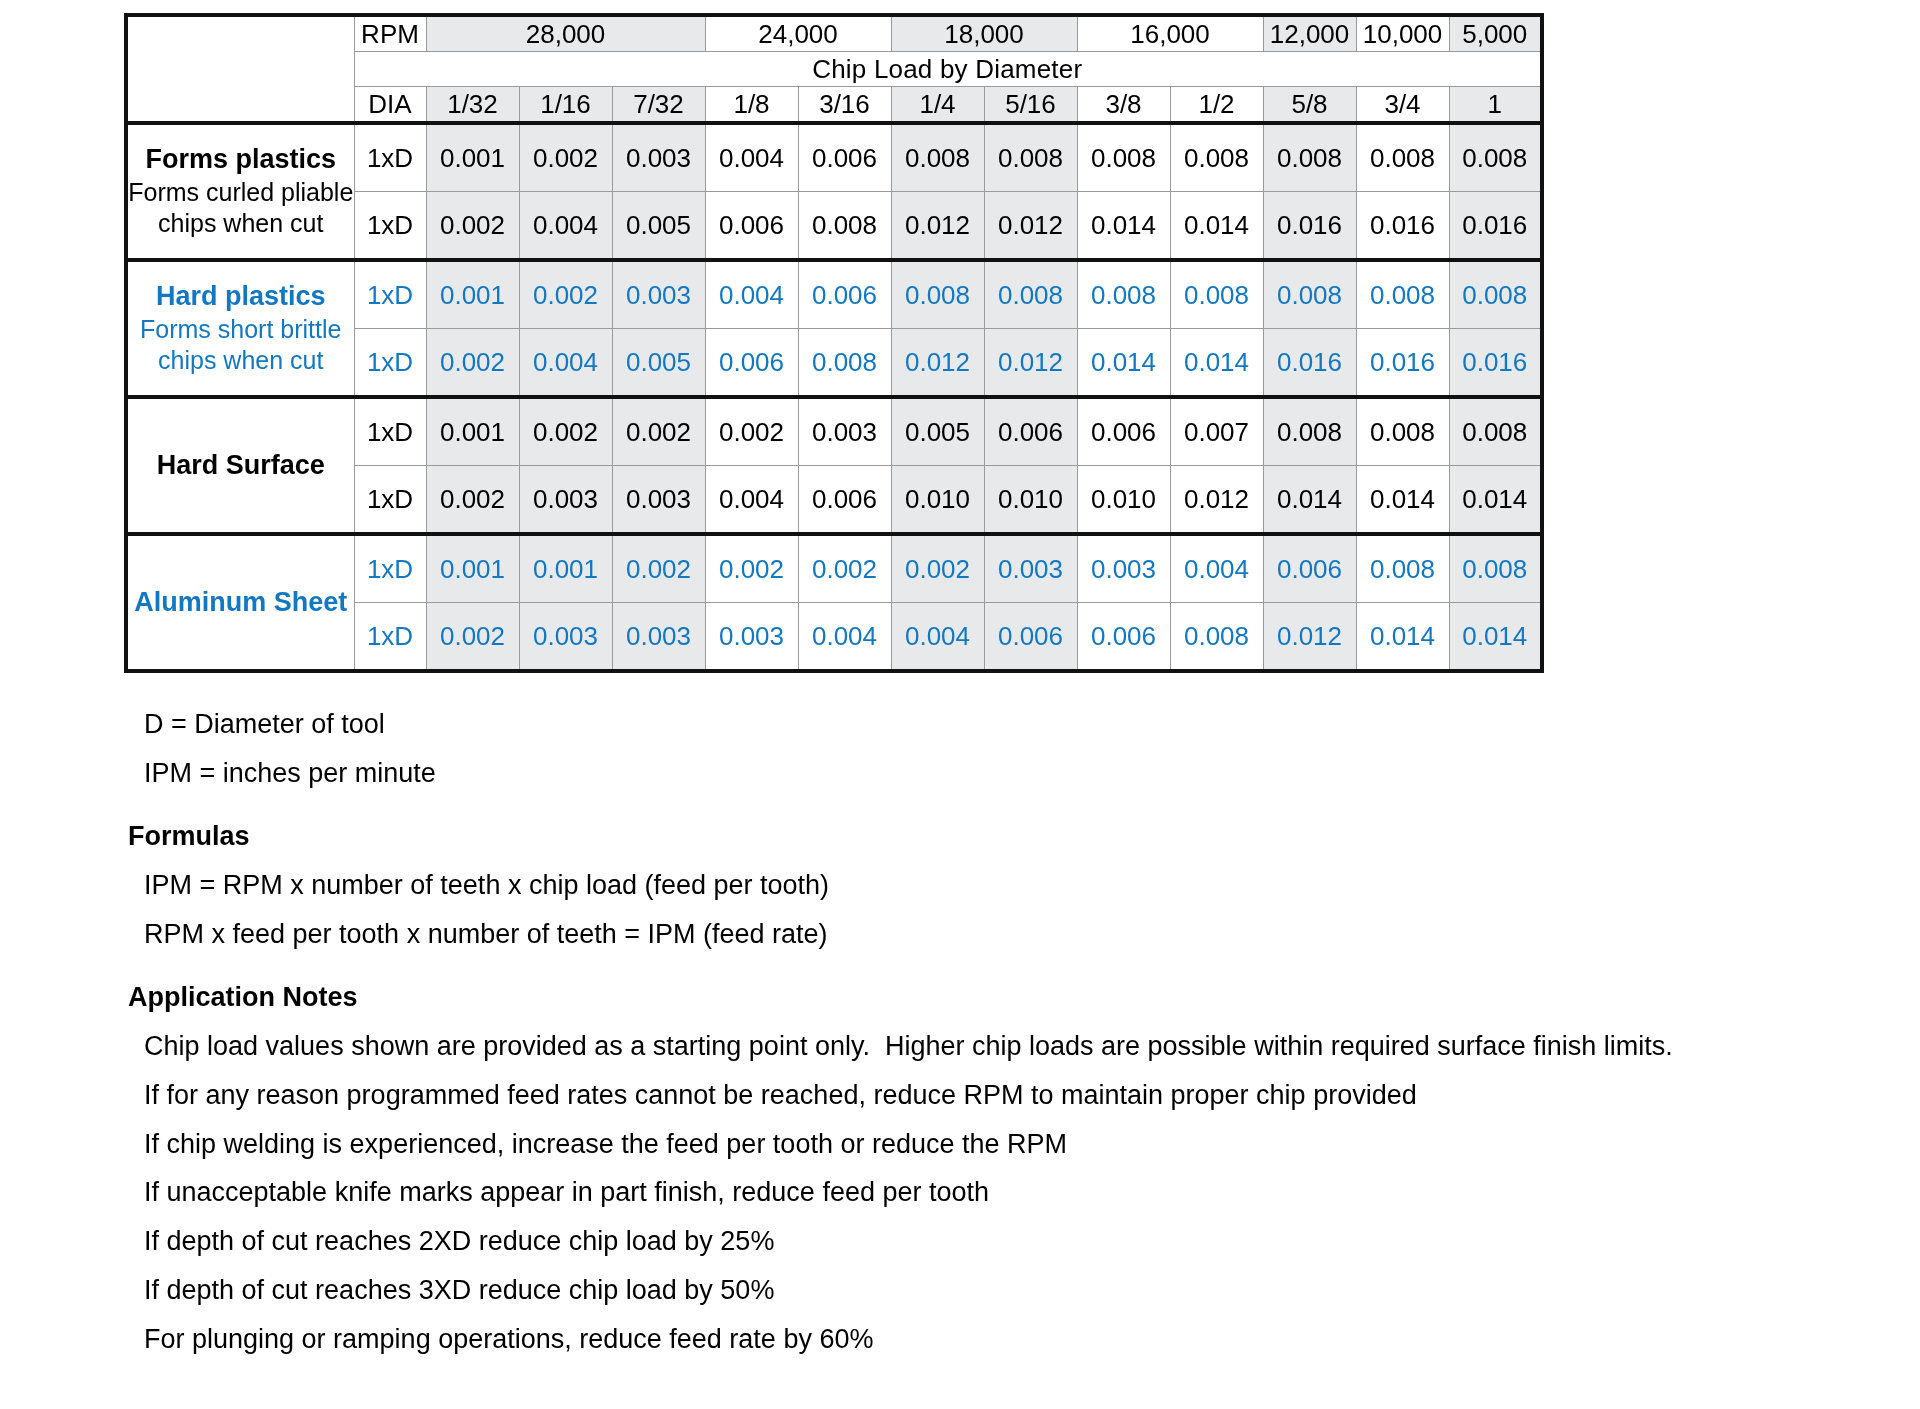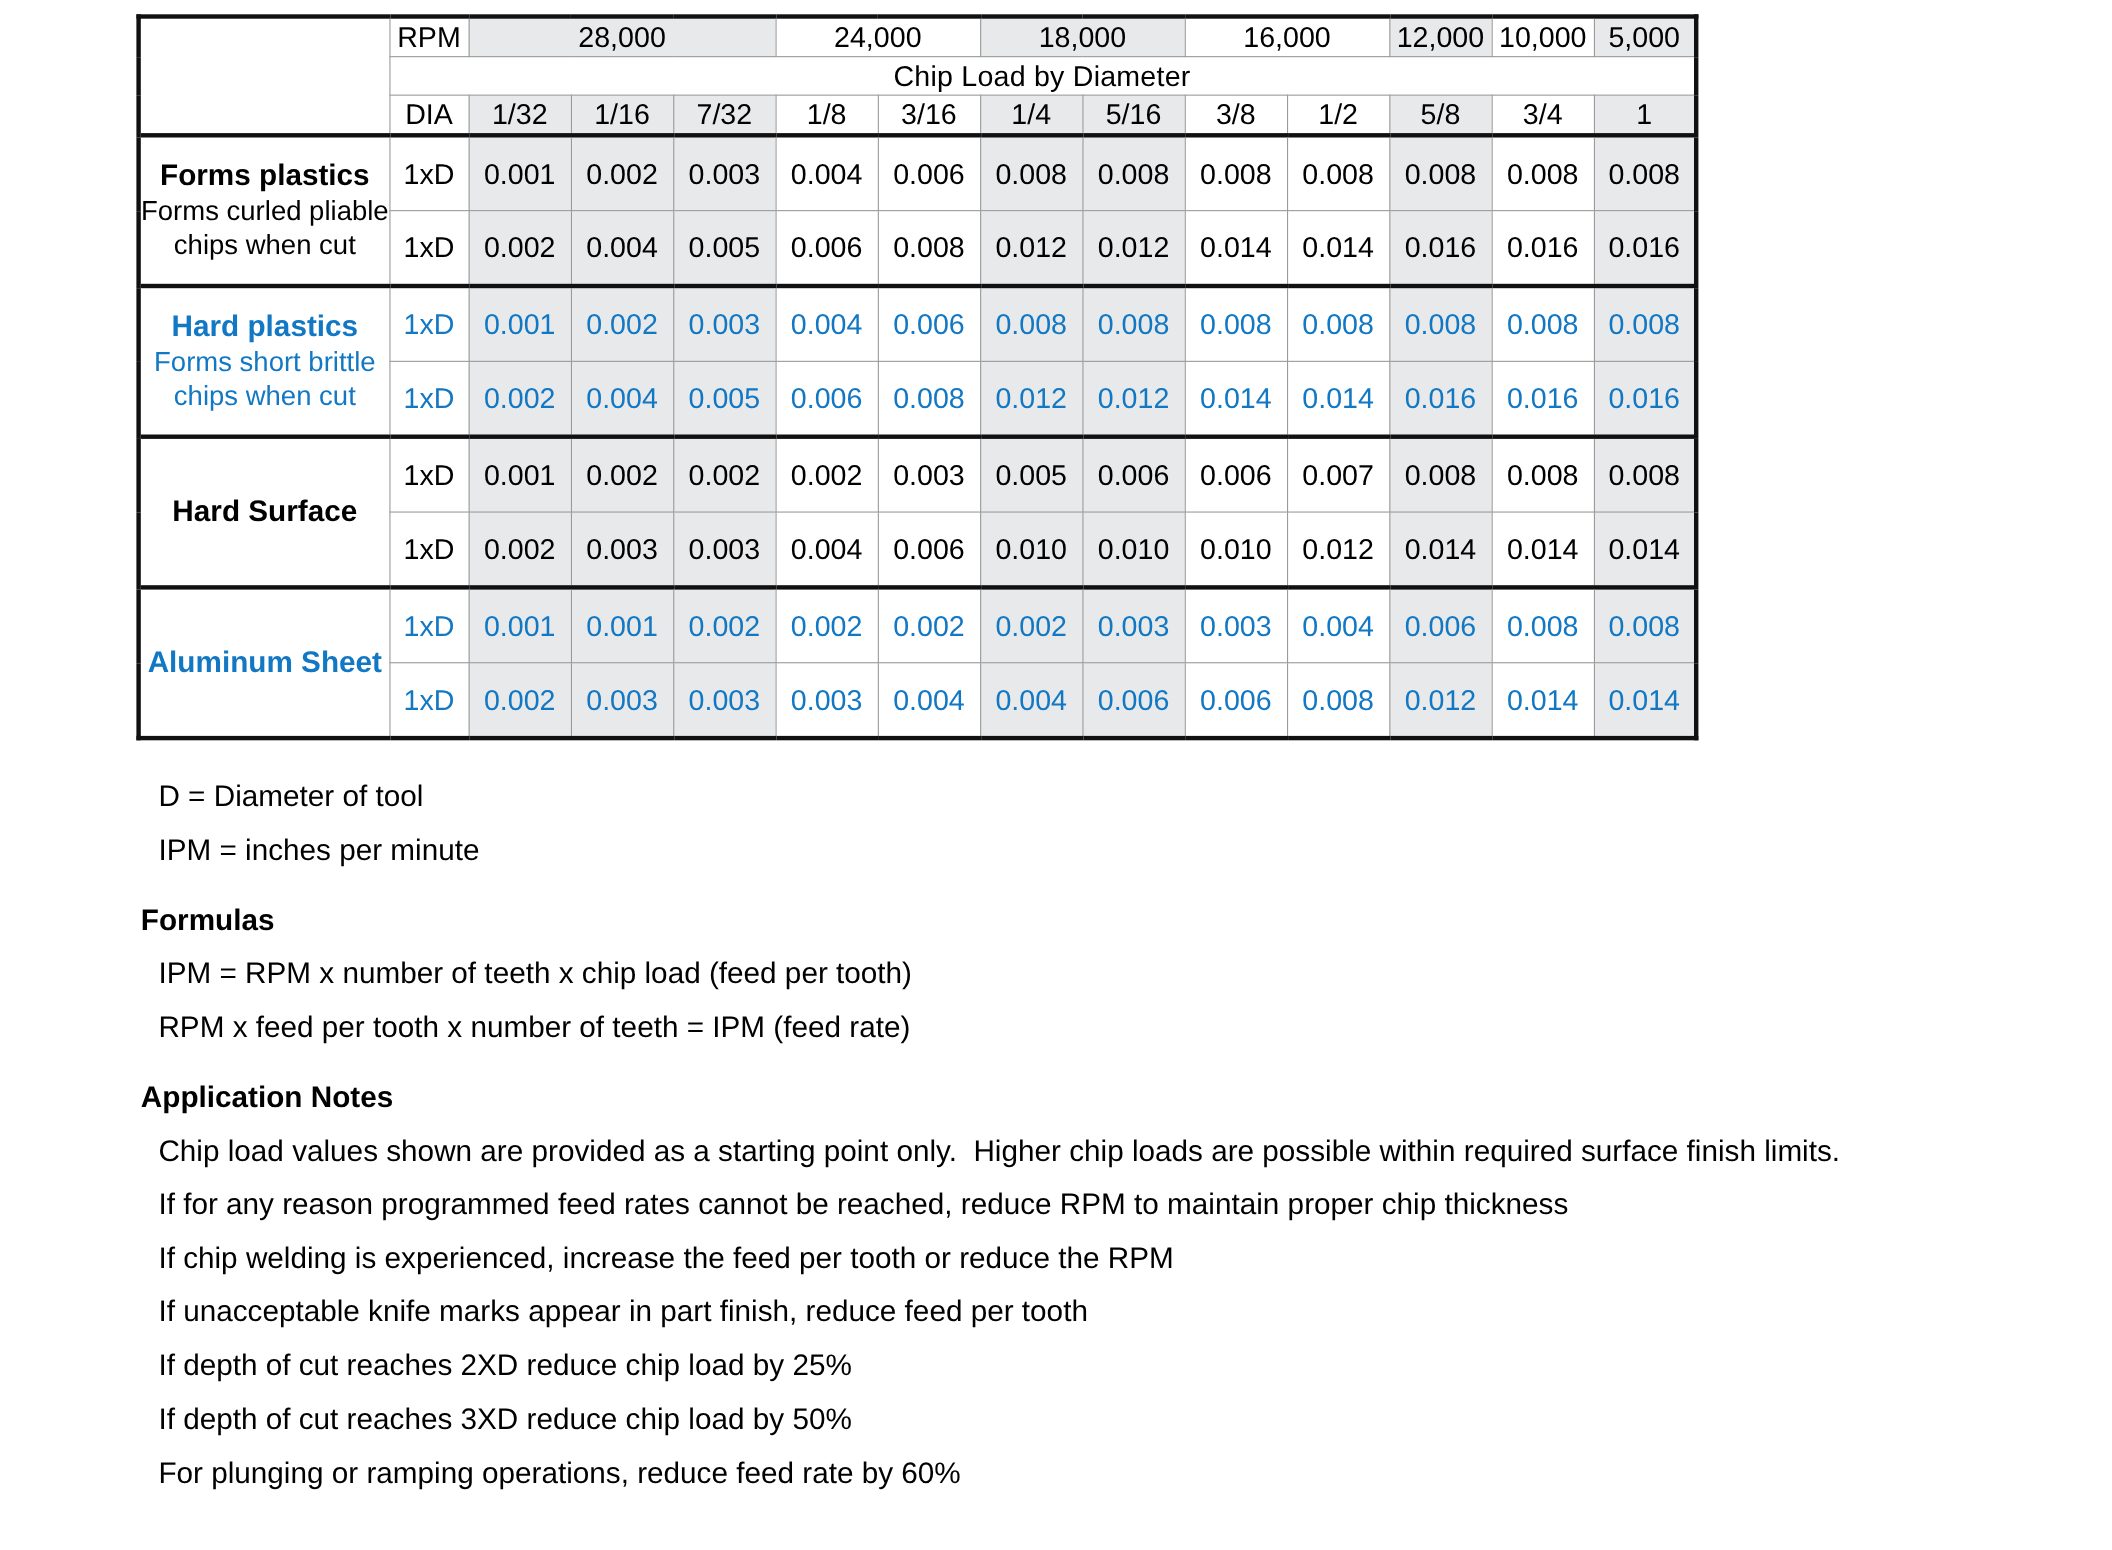--- a/index.html
+++ b/index.html
@@ -359,21 +359,21 @@
 
     <div class="blk">
       <div class="heading">Formulas</div>
       <div class="line">IPM = RPM x number of teeth x chip load (feed per tooth)</div>
       <div class="line">RPM x feed per tooth x number of teeth = IPM (feed rate)</div>
     </div>
 
     <div class="blk">
       <div class="heading">Application Notes</div>
       <div class="line">Chip load values shown are provided as a starting point only.  Higher chip loads are possible within required surface finish limits.</div>
-      <div class="line">If for any reason programmed feed rates cannot be reached, reduce RPM to maintain proper chip thickness</div>
+      <div class="line">If for any reason programmed feed rates cannot be reached, reduce RPM to maintain proper chip provided</div>
       <div class="line">If chip welding is experienced, increase the feed per tooth or reduce the RPM</div>
       <div class="line">If unacceptable knife marks appear in part finish, reduce feed per tooth</div>
       <div class="line">If depth of cut reaches 2XD reduce chip load by 25%</div>
       <div class="line">If depth of cut reaches 3XD reduce chip load by 50%</div>
       <div class="line">For plunging or ramping operations, reduce feed rate by 60%</div>
     </div>
 
   </div>
 
 </div>

